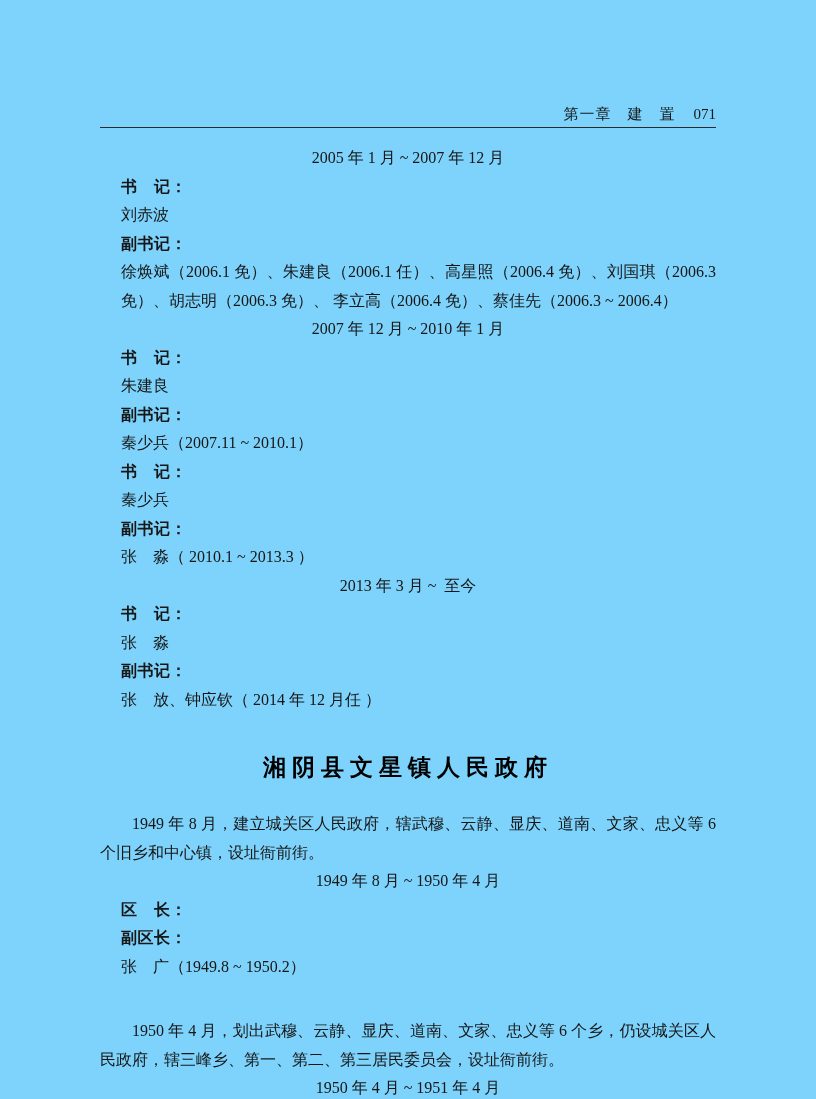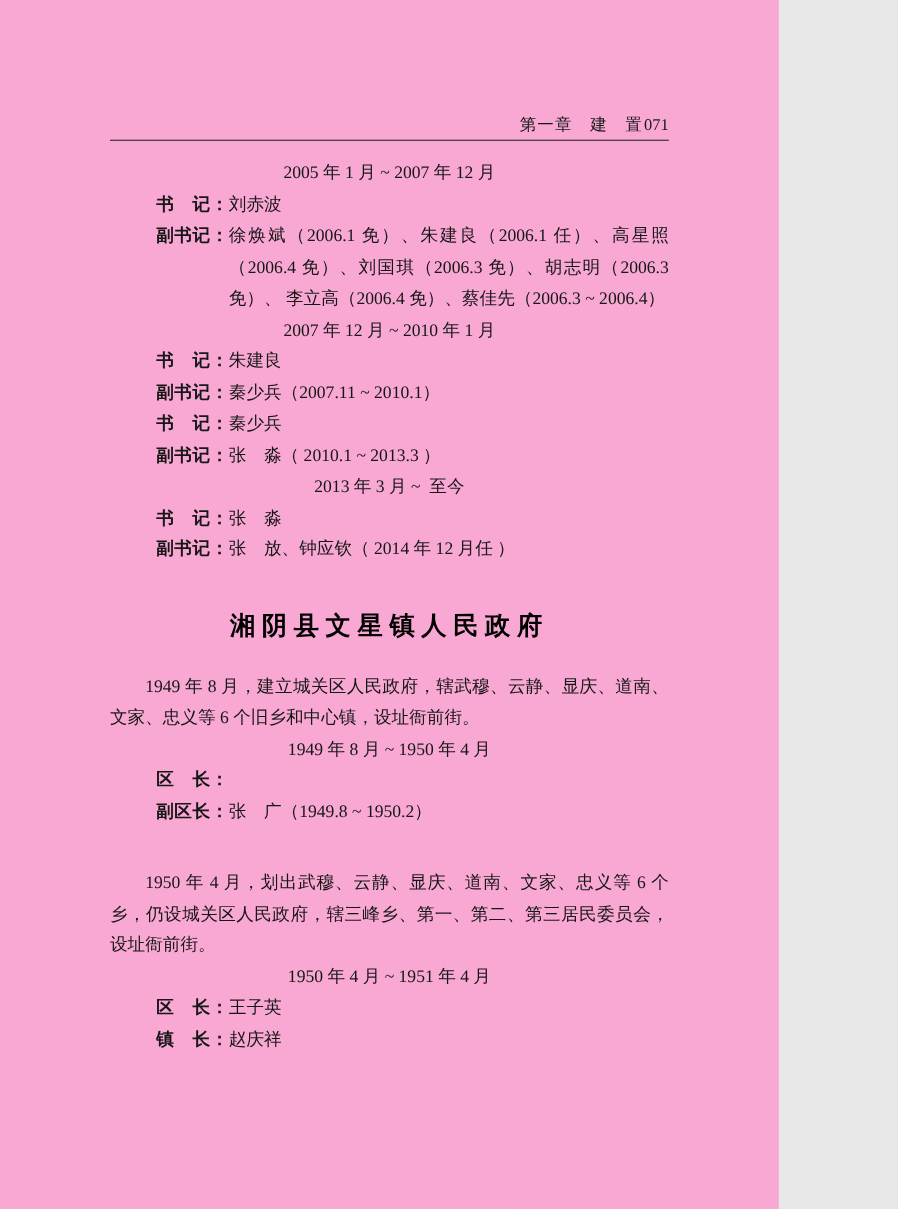--- a/index.html
+++ b/index.html
@@ -3,49 +3,50 @@
 <meta charset="utf-8">
 <style>
   * { margin: 0; padding: 0; box-sizing: border-box; }
   html, body { background: #e8e8e8; }
   body {
     width: 816px; height: 1099px;
     font-family: "Liberation Serif", "DejaVu Serif", serif;
     color: #161616;
   }
   .page {
-    width: 708px; height: 1099px;
-    background: #f9a8d4;
+    width: 816px; height: 1099px;
+    background: #7dd3fc;
     padding: 0 100px;
     overflow: hidden;
   }
   
   .page-header { padding-top: 104px; }
   .header-line {
     display: flex; justify-content: flex-end; align-items: baseline;
     font-size: 15px; line-height: 20px;
     letter-spacing: 1px;
   }
   .header-chapter { white-space: pre; }
-  .header-pagenum { margin-left: 1px; letter-spacing: 0; }
+  .header-pagenum { margin-left: 18px; letter-spacing: 0; }
   .header-rule { border-bottom: 1.5px solid #2a2a2a; margin-top: 3px; }
 
   
   .content { padding-top: 16px; font-size: 16px; }
 
   .period {
     text-align: center;
     line-height: 28.5px;
     font-size: 16px;
     white-space: pre;
   }
   .official-row {
     display: flex;
-    margin-left: 42px;
+    margin-left: 21px;
     line-height: 28.5px;
+    flex-direction: column;
   }
   .official-label {
     font-family: "Liberation Sans", "DejaVu Sans", sans-serif;
     font-weight: 700;
     white-space: pre;
     flex: 0 0 auto;
     letter-spacing: 0.5px;
   }
   .official-value {
     flex: 1 1 auto;

